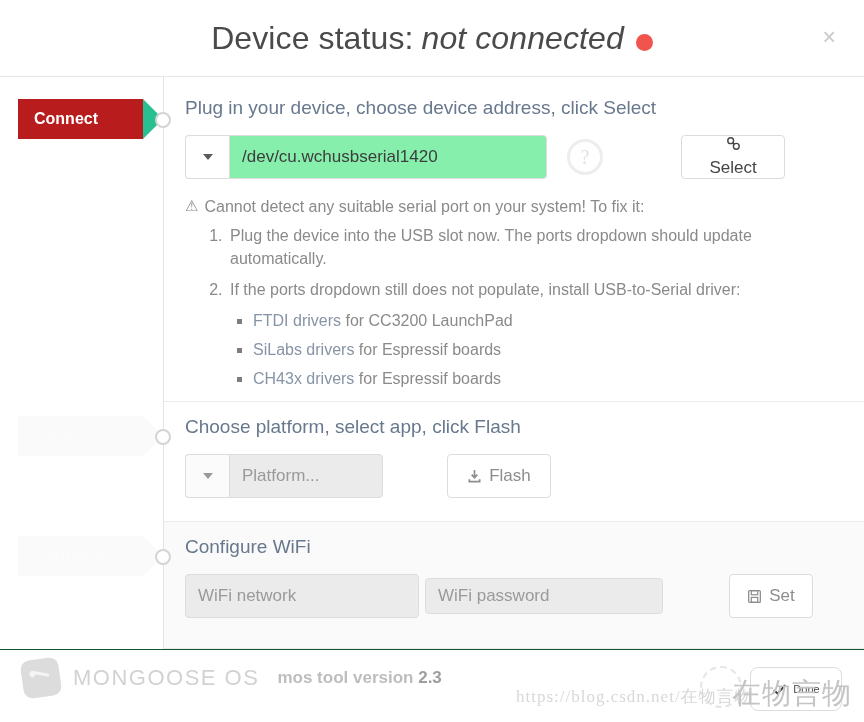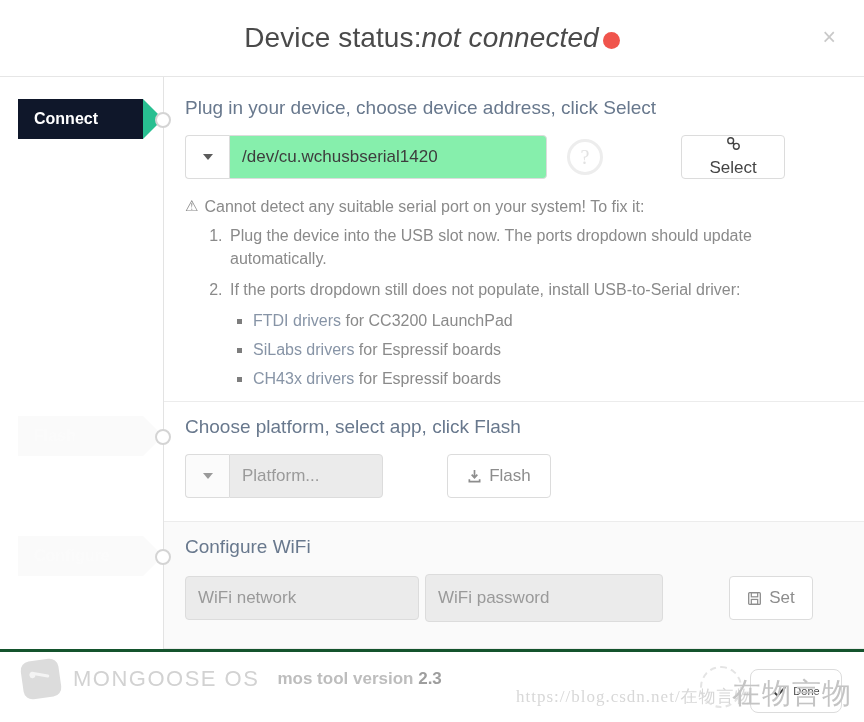--- a/index.html
+++ b/index.html
@@ -19,26 +19,27 @@
   .modal-header {
     position: relative;
     height: 76px;
     border-bottom: 1px solid #e6e6e6;
     background: #ffffff;
     display: flex;
     align-items: center;
     justify-content: center;
   }
   .modal-title {
-    font-size: 28px;
+    font-size: 32px;
     color: #4a4a4a;
     font-weight: 400;
     letter-spacing: 0.1px;
     display: flex;
     align-items: baseline;
+    gap: 8px;
   }
   .modal-title .status-value {
     font-style: italic;
     color: #4a4a4a;
   }
   .status-dot {
     display: inline-block;
     width: 17px;
     height: 17px;
     border-radius: 50%;
@@ -100,21 +101,21 @@
   .step-btn-wrap {
     position: absolute;
     left: 18px;
     top: 22px;
     width: 140px;
     height: 40px;
   }
   .step-btn {
     width: 125px;
     height: 40px;
-    background: #0f172a;
+    background: #b91c1c;
     color: #ffffff;
     font-size: 16px;
     font-weight: bold;
     display: flex;
     align-items: center;
     padding-left: 16px;
     box-sizing: border-box;
     position: relative;
     cursor: pointer;
   }
@@ -289,21 +290,21 @@
   .drv-link {
     color: #8794a6;
     text-decoration: none;
     cursor: pointer;
   }
 
   
   .modal-footer {
     position: relative;
     height: 57px;
-    border-top: 3px solid #14532d;
+    border-top: 1px solid #14532d;
     background: #ffffff;
     display: flex;
     align-items: center;
     padding: 0 22px;
     box-sizing: border-box;
   }
   .brand {
     display: flex;
     align-items: center;
     gap: 13px;
@@ -514,21 +515,21 @@
           </button>
         </div>
       </div>
     </div>
 
     <div class="step-row row3">
       <div class="pane shaded" style="padding-top:14px;">
         <h2 class="section-title">Configure WiFi</h2>
         <div class="control-row">
           <input class="text-field disabled standalone" style="width: 234px; height: 44px;" disabled="" placeholder="WiFi network">
-          <input class="text-field disabled standalone" style="width: 238px; height: 48px; margin-left: 6px;" disabled="" placeholder="WiFi password">
+          <input class="text-field disabled standalone" style="width: 238px; height: 36px; margin-left: 6px;" disabled="" placeholder="WiFi password">
           <button class="action-btn muted" style="margin-left:66px; min-width:84px;">
             <svg width="15" height="15" viewBox="0 0 16 16">
               <rect x="1.8" y="1.8" width="12.4" height="12.4" rx="1" fill="none" stroke="#8d8d8d" stroke-width="1.4"></rect>
               <rect x="4.6" y="1.8" width="6.8" height="4.4" fill="none" stroke="#8d8d8d" stroke-width="1.3"></rect>
               <rect x="4.6" y="9" width="6.8" height="5.2" fill="none" stroke="#8d8d8d" stroke-width="1.3"></rect>
             </svg>
             <span>Set</span>
           </button>
         </div>
       </div>

